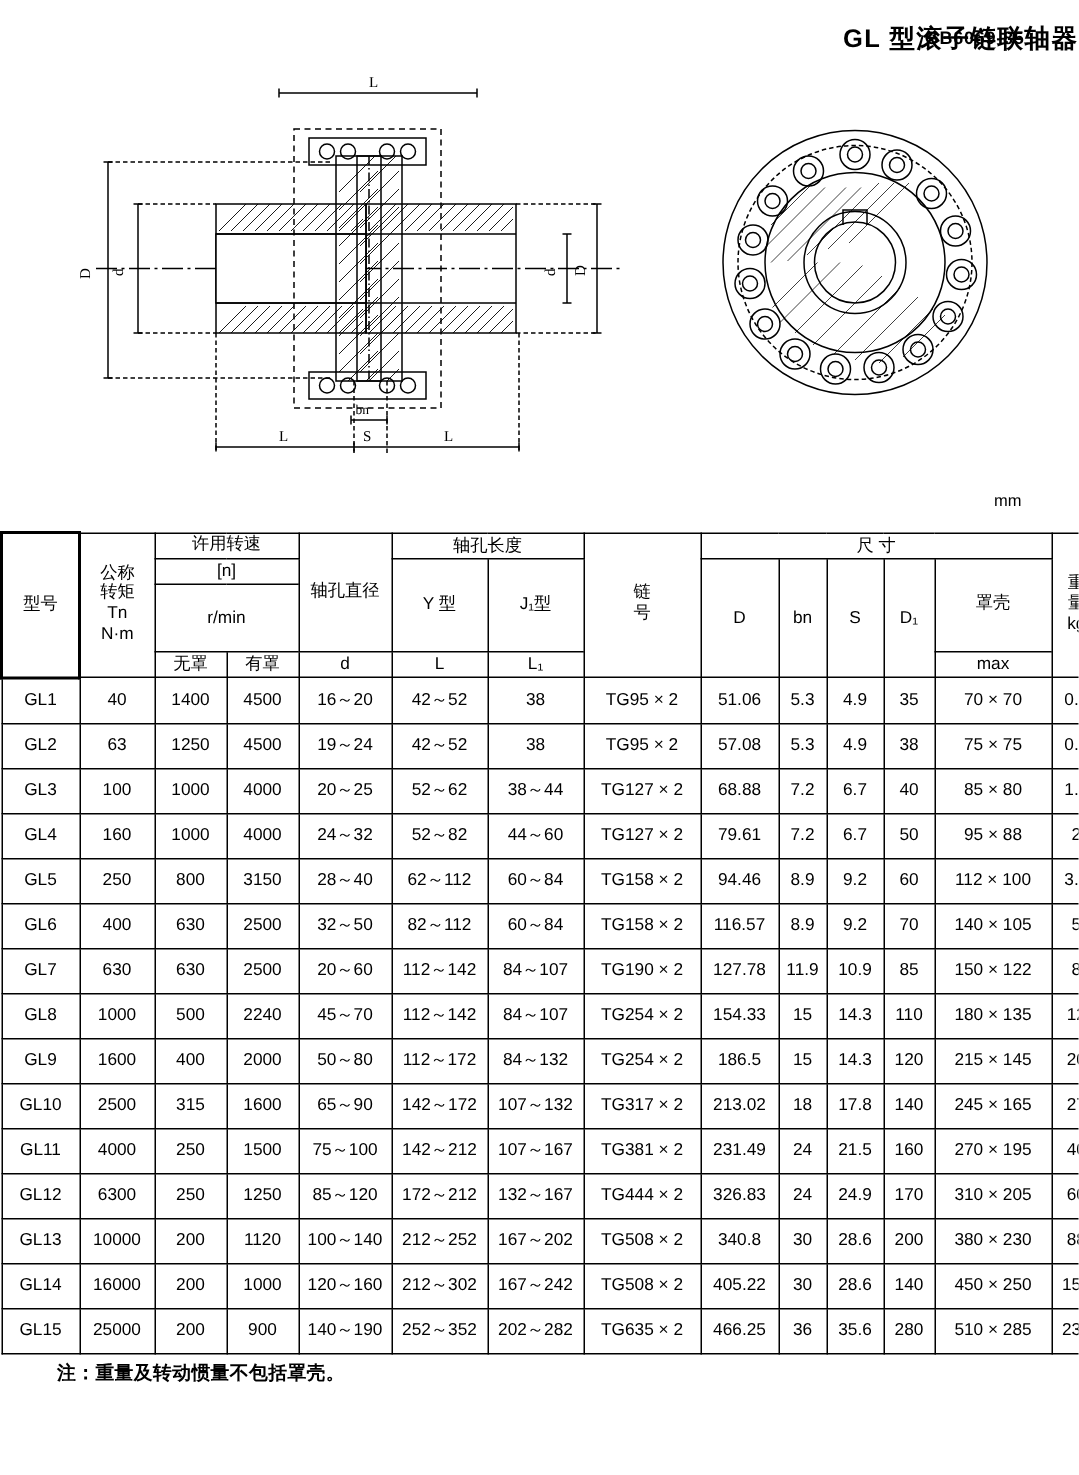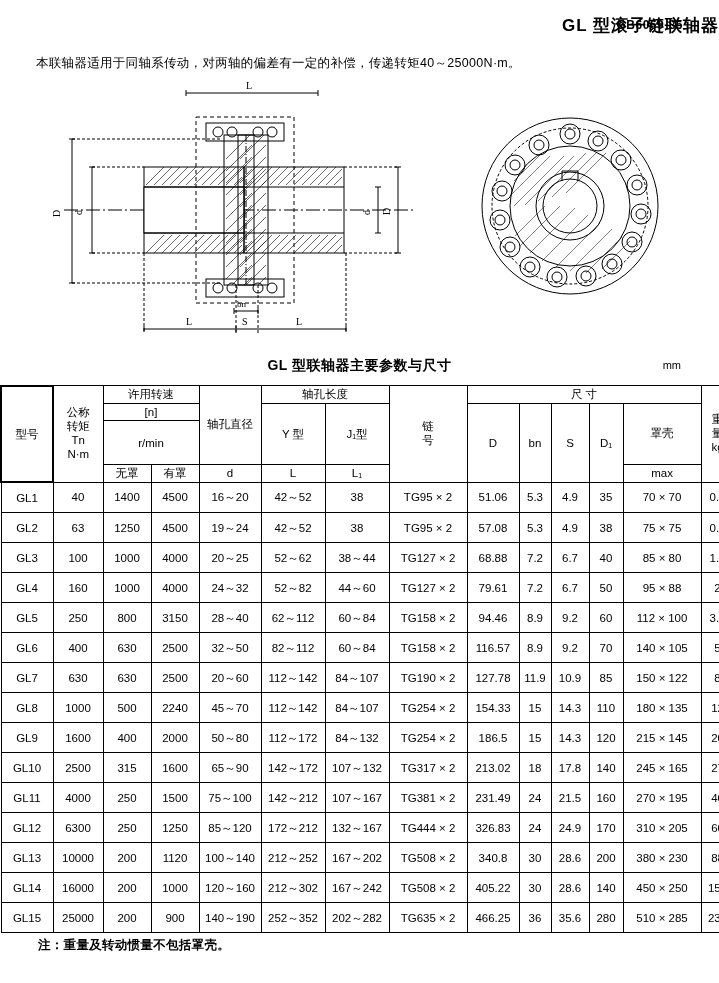--- a/index.html
+++ b/index.html
@@ -131,21 +131,20 @@
 </head>
 <body>
 
 <div class="page">
 
   <div class="header">
     <div class="doc-title">GL 型滚子链联轴器</div>
     <div class="doc-standard">GB6069-85</div>
   </div>
 
-  <div class="intro">本联轴器适用于同轴系传动，对两轴的偏差有一定的补偿，传递转矩40～25000N·m。</div>
 
   <div class="figure-area">
 
     <div class="fig-left">
       <svg width="380" height="262" viewBox="0 0 380 262">
         <g stroke="#000" fill="none" stroke-width="1">
 
           <line x1="140" y1="14" x2="272" y2="14"></line>
           <path d="M140 11 l0 6 M272 11 l0 6"></path>
           <text x="200" y="10" font-size="10" fill="#000" stroke="none" font-family="Liberation Serif, serif">L</text>
@@ -284,21 +283,20 @@
           <g stroke-width="0.5">
             <path d="M45 135 L75 105 M50 145 L90 105 M60 152 L105 107 M72 160 L118 114 M86 166 L130 122 M100 170 L142 128 M116 172 L152 136 M132 168 L160 140"></path>
             <path d="M44 80 L70 54 M40 95 L80 55 M44 105 L94 55 M55 104 L104 55 M68 100 L116 52 M82 96 L126 52 M96 92 L136 52"></path>
           </g>
         </g>
       </svg>
     </div>
   </div>
 
   <div class="caption-row">
-    <div class="fig-caption">GL 型联轴器主要参数与尺寸</div>
     <div class="mm-label" style="top:4px;">mm</div>
   </div>
 
   <table class="spec">
     <colgroup>
       <col style="width:52px">
         <col style="width:50px">
         <col style="width:48px">
         <col style="width:48px">
       <col style="width:62px">

